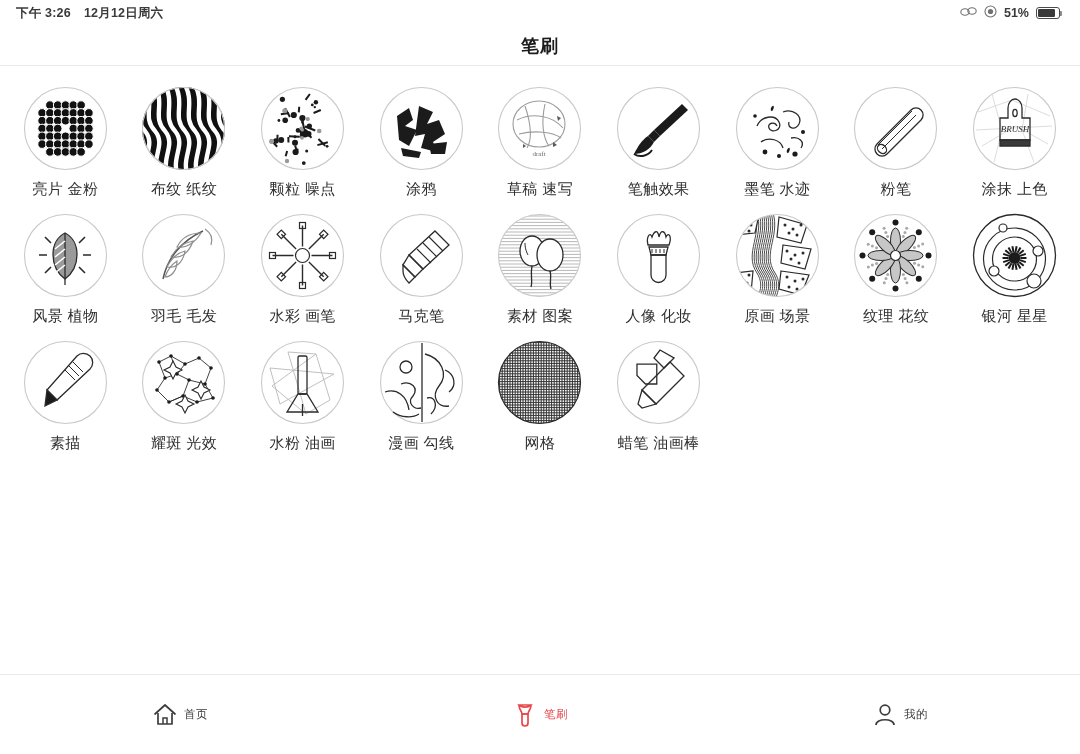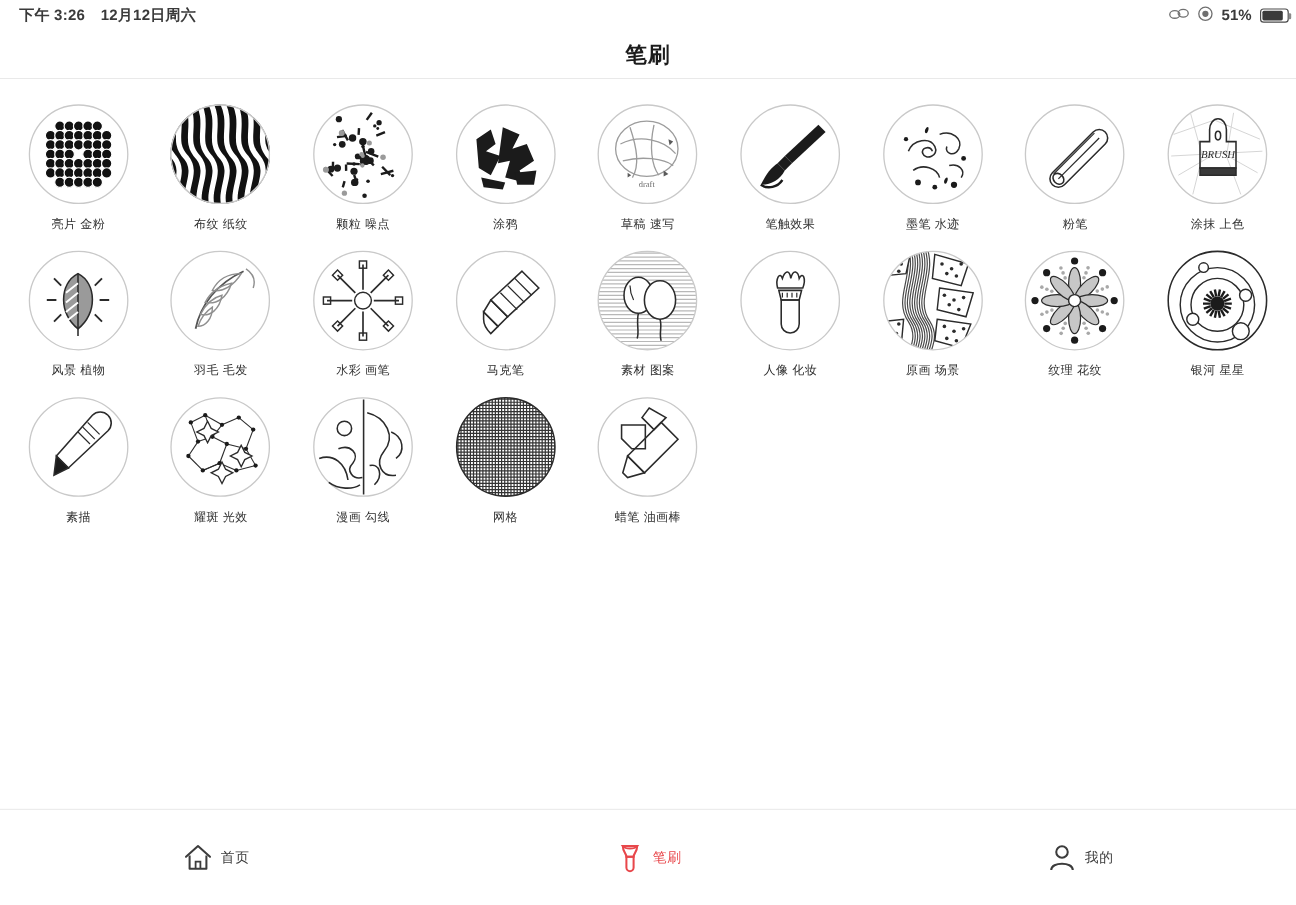--- a/index.html
+++ b/index.html
@@ -8,21 +8,21 @@
     font-family:"Liberation Sans","DejaVu Sans",sans-serif;
     background:#ffffff;
     color:#2b2b2b;
     -webkit-font-smoothing:antialiased;
   }
 
   
   .statusbar{
     height:26px; width:100%;
     display:flex; align-items:center; justify-content:space-between;
-    padding:0 6px 0 16px;
+    padding:0 20px 0 16px;
     font-size:12.5px; font-weight:bold; color:#3a3a3a;
     background:#ffffff;
   }
   .sb-left{ display:flex; align-items:center; gap:13px; }
   .sb-right{ display:flex; align-items:center; gap:7px; }
   .sb-time{ letter-spacing:.2px; }
   .sb-date{ letter-spacing:.2px; }
   .sb-pct{ font-size:12.5px; font-weight:bold; }
   .batt{
     position:relative; width:24px; height:12px;
@@ -62,21 +62,21 @@
     display:flex; flex-direction:column; align-items:center;
     cursor:pointer;
   }
   .thumb{
     width:85px; height:85px; border-radius:50%;
     overflow:hidden; background:#fff;
     display:block;
   }
   .thumb svg{ display:block; width:85px; height:85px; }
   .cap{
-    margin-top:9px; font-size:10px; color:#2e2e2e;
+    margin-top:9px; font-size:15px; color:#2e2e2e;
     letter-spacing:.4px; white-space:nowrap; text-align:center;
   }
 
   
   .tabbar{
     position:absolute; left:0; bottom:0;
     width:1080px; height:80px;
     border-top:1px solid #ececec;
     background:#ffffff;
     display:flex; align-items:center;
@@ -691,20 +691,44 @@
             <circle cx="16" cy="50" r="1.8" fill="#1b1b1b"></circle>
             <circle cx="24" cy="38" r="1.8" fill="#1b1b1b"></circle>
             <circle cx="48" cy="40" r="1.8" fill="#1b1b1b"></circle>
             <circle cx="36" cy="34" r="1.8" fill="#1b1b1b"></circle>
             <path d="M32 21 L35 27 L41 30 L35 33 L32 39 L29 33 L23 30 L29 27 Z" fill="#fff" stroke="#2b2b2b" stroke-width="1.1"></path>
             <path d="M60 41 L63 47 L69 50 L63 53 L60 59 L57 53 L51 50 L57 47 Z" fill="#fff" stroke="#2b2b2b" stroke-width="1.1"></path>
             <path d="M44 55 L47 61 L53 64 L47 67 L44 73 L41 67 L35 64 L41 61 Z" fill="#fff" stroke="#2b2b2b" stroke-width="1.1"></path>
           </svg>
         </div>
         <div class="cap">耀斑 光效</div>
+      </div>
+      <div class="cell">
+        <div class="thumb">
+          <svg viewBox="0 0 85 85" xmlns="http://www.w3.org/2000/svg">
+            <circle cx="42.5" cy="42.5" r="41" fill="none" stroke="#c9c9c9" stroke-width="1.1"></circle>
+            <g stroke="#b9b9b9" stroke-width="0.9" fill="none">
+              <line x1="10" y1="28" x2="74" y2="34"></line>
+              <line x1="10" y1="28" x2="20" y2="64"></line>
+              <line x1="28" y1="12" x2="56" y2="14"></line>
+              <line x1="28" y1="12" x2="46" y2="74"></line>
+              <line x1="56" y1="14" x2="70" y2="60"></line>
+              <line x1="56" y1="14" x2="12" y2="46"></line>
+              <line x1="74" y1="34" x2="20" y2="64"></line>
+              <line x1="70" y1="60" x2="46" y2="74"></line>
+              <line x1="46" y1="74" x2="12" y2="46"></line>
+            </g>
+            <g stroke="#2b2b2b" fill="none" stroke-width="1.3">
+      <rect x="38" y="16" width="9" height="38" rx="1.5"></rect>
+      <path d="M38 54 L47 54 L58 72 L27 72 Z"></path>
+      <path d="M42.5 64 L42.5 76"></path>
+            </g>
+          </svg>
+        </div>
+        <div class="cap">水粉 油画</div>
       </div>
       <div class="cell">
         <div class="thumb">
           <svg viewBox="0 0 85 85" xmlns="http://www.w3.org/2000/svg">
             <circle cx="42.5" cy="42.5" r="41" fill="none" stroke="#c9c9c9" stroke-width="1.1"></circle>
             <g stroke="#2b2b2b" fill="none" stroke-width="1.3">
       <line x1="43" y1="3" x2="43" y2="82"></line>
       <circle cx="27" cy="27" r="6"></circle>
       <path d="M6 52 C 18 48, 28 56, 30 70"></path>
       <path d="M22 44 C 32 40, 40 48, 34 56 C 28 62, 34 70, 42 68"></path>

